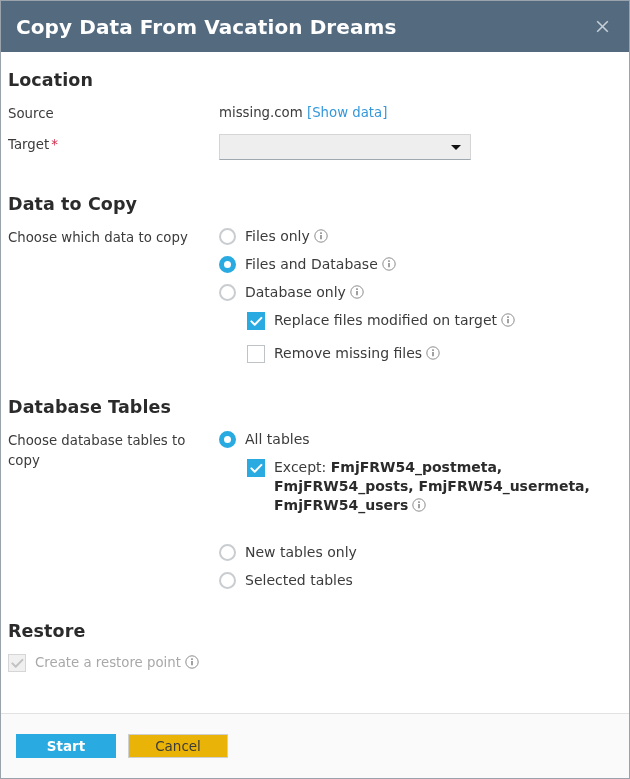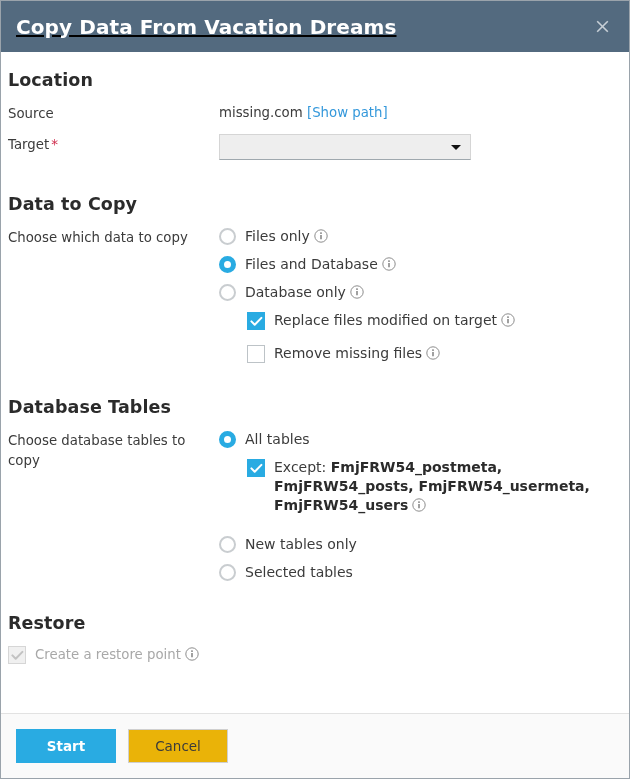--- a/index.html
+++ b/index.html
@@ -24,21 +24,20 @@
 
   
   .titlebar {
     background: #536a7f;
     height: 51px;
     flex: 0 0 51px;
     display: flex;
     align-items: center;
     padding: 0 14px 0 15px;
     box-sizing: border-box;
-    text-decoration: underline;
   }
   .titlebar-text {
     color: #ffffff;
     font-size: 20px;
     font-weight: bold;
     letter-spacing: 0.1px;
     flex: 1 1 auto;
     white-space: nowrap;
   }
   .close-btn {
@@ -214,21 +213,21 @@
     flex: 0 0 65px;
     height: 65px;
     background: #fafafa;
     border-top: 1px solid #e2e2e2;
     display: flex;
     align-items: center;
     padding-left: 15px;
     box-sizing: border-box;
   }
   .btn {
-    height: 34px;
+    height: 24px;
     min-width: 100px;
     border: 1px solid transparent;
     font-size: 13.5px;
     font-weight: bold;
     cursor: pointer;
     box-sizing: border-box;
     display: flex;
     align-items: center;
     justify-content: center;
     padding: 0 16px;
@@ -261,21 +260,21 @@
   </div>
 
   <div class="dialog-body">
 
     <div class="section-title">Location</div>
 
     <div class="row">
       <div class="row-label">Source</div>
       <div class="row-field">
         <span class="src-text">missing.com</span>
-        <span class="link">[Show path]</span>
+        <span class="link">[Show data]</span>
       </div>
     </div>
 
     <div class="row">
       <div class="row-label">
         <span>Target</span><span class="req-star">*</span>
       </div>
       <div class="row-field">
         <div class="select-box">
           <span></span>
@@ -363,21 +362,21 @@
                 <path d="M1.4 5.4 L4.7 8.8 L11.4 1.9" stroke="#ffffff" stroke-width="2" fill="none" stroke-linecap="round" stroke-linejoin="round"></path>
               </svg>
           </span>
           <span class="opt-label bold-list"><span>Except: </span><b>FmjFRW54_postmeta, FmjFRW54_posts, FmjFRW54_usermeta, FmjFRW54_users</b><span class="info-icon"><svg width="14" height="14" viewBox="0 0 14 14">
                   <circle cx="7" cy="7" r="6.2" fill="none" stroke="#8d8d8d" stroke-width="1"></circle>
                   <circle cx="7" cy="4.1" r="0.85" fill="#6d6d6d"></circle>
                   <path d="M7 6.1 L7 10.3" stroke="#6d6d6d" stroke-width="1.3"></path>
                 </svg></span></span>
         </div>
 
-        <div class="opt" style="margin-top:20px;">
+        <div class="opt" style="margin-top:28px;">
           <span class="radio"></span>
           <span class="opt-label">New tables only</span>
         </div>
 
         <div class="opt">
           <span class="radio"></span>
           <span class="opt-label">Selected tables</span>
         </div>
 
       </div>

